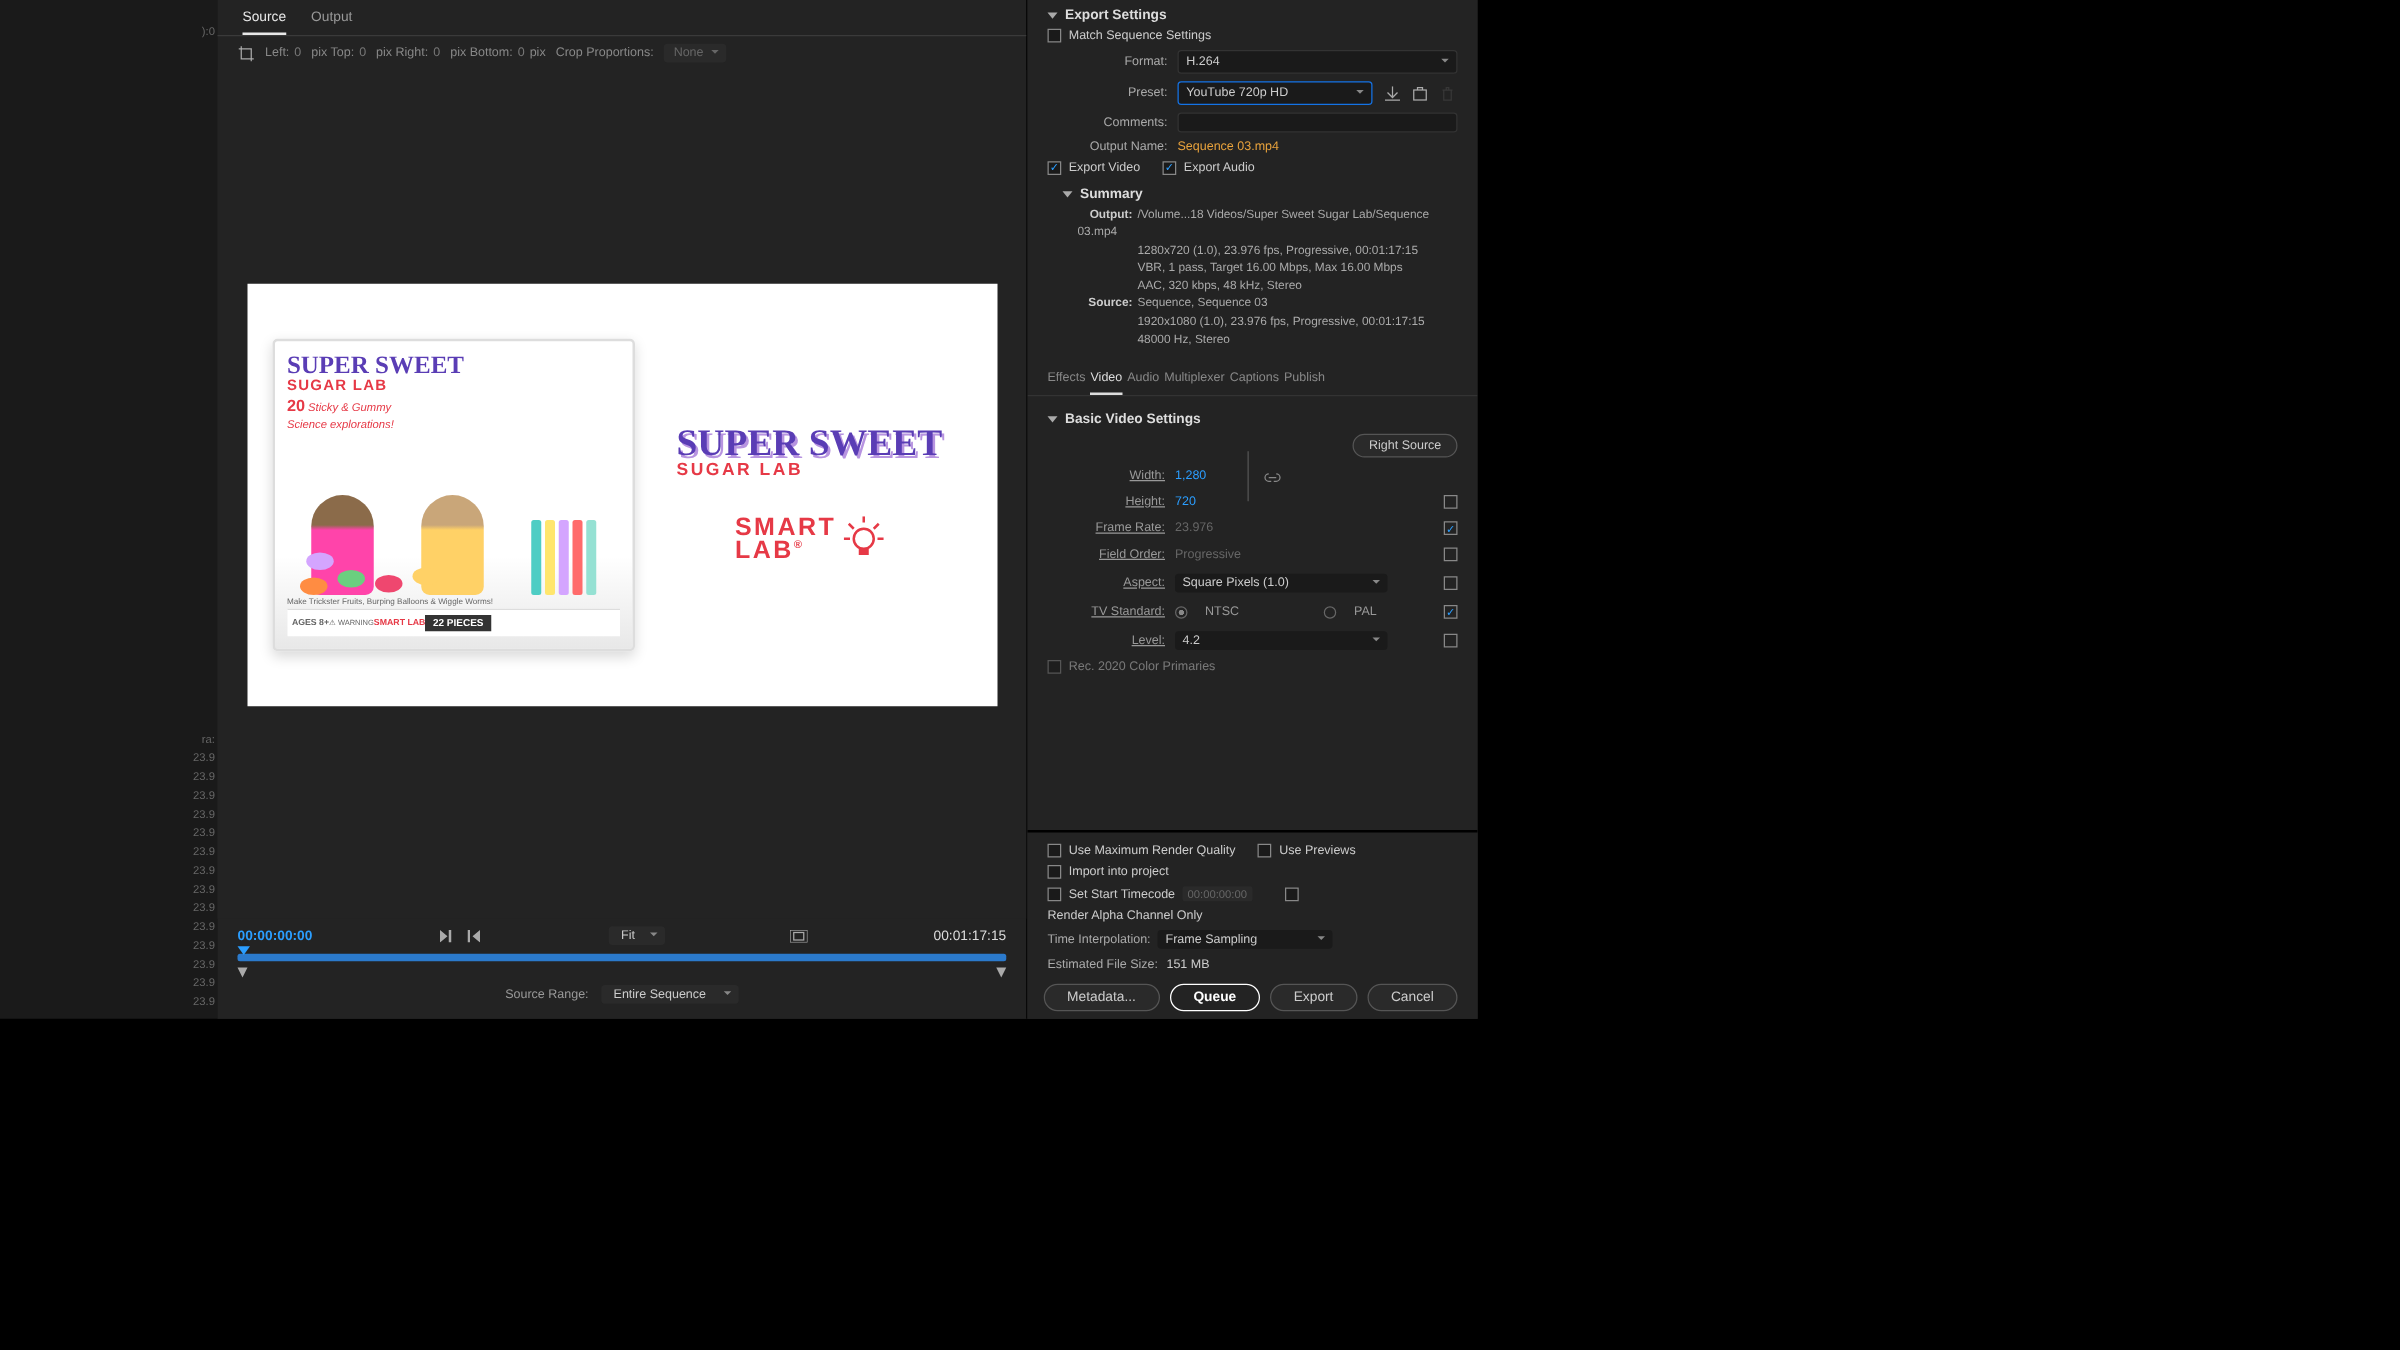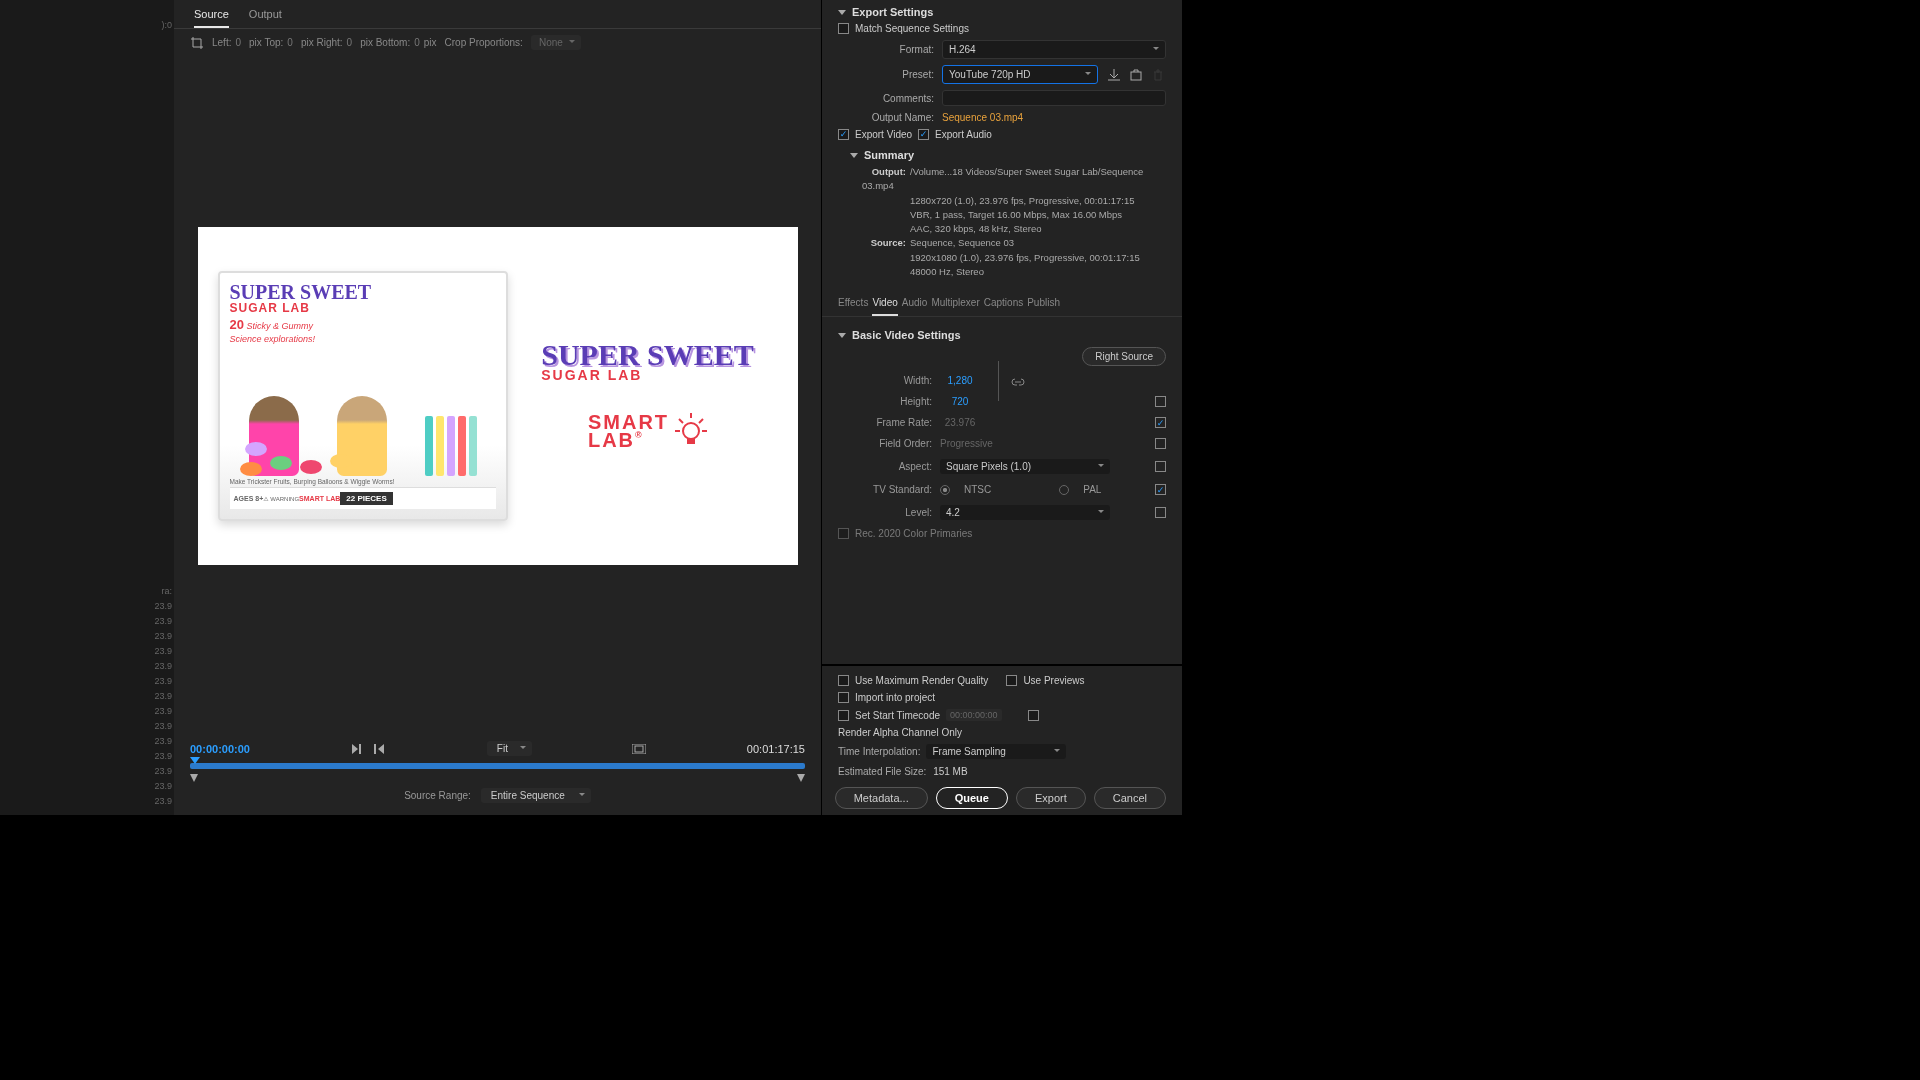--- a/index.html
+++ b/index.html
@@ -79,22 +79,22 @@
 .summary-block { padding: 2px 16px 8px 40px; font-size: 9.5px; color: #aaa; line-height: 1.5; }
 .sum-label { display: inline-block; width: 44px; text-align: right; margin-right: 4px; color: #ccc; font-weight: 600; }
 .sum-indent { padding-left: 48px; }
 
 .sub-tabs { display: flex; gap: 4px; padding: 0 16px; border-bottom: 1px solid #333; margin-top: 4px; }
 .sub-tab { padding: 6px 0; color: #888; font-size: 10px; cursor: pointer; }
 .sub-tab.active { color: #ddd; border-bottom: 2px solid #ddd; }
 
 .video-settings { padding: 6px 0; overflow-y: auto; }
 .vs-row { display: flex; align-items: center; padding: 5px 16px; gap: 8px; }
-.vs-label { width: 94px; text-align: right; color: #999; font-size: 10px; }
-.vs-val { color: #2b9eff; font-size: 10px; min-width: 40px; text-align: center; }
+.vs-label { width: 94px; text-align: right; color: #999; font-size: 10px; text-decoration: underline; }
+.vs-val { color: #2b9eff; font-size: 10px; min-width: 40px; }
 .vs-val.dimmed { color: #666; }
 .vs-select { flex: 1; background: #1a1a1a; color: #ccc; padding: 2px 20px 2px 6px; border-radius: 3px; position: relative; font-size: 10px; max-width: 170px; }
 .vs-select::after { content: ''; position: absolute; right: 6px; top: 50%; transform: translateY(-50%); border: 3px solid transparent; border-top-color: #888; }
 .vs-chk { width: 11px; height: 11px; border: 1px solid #888; margin-left: auto; display: inline-flex; align-items: center; justify-content: center; }
 .vs-chk.checked::after { content: '✓'; font-size: 9px; color: #2b9eff; }
 .link-icon { width: 14px; height: 12px; color: #888; margin-left: 12px; }
 .match-btn { margin-left: auto; margin-right: 16px; background: #2a2a2a; border: 1px solid #555; color: #ccc; padding: 3px 12px; border-radius: 10px; font-size: 10px; }
 .radio-row { display: flex; gap: 14px; align-items: center; font-size: 10px; color: #999; }
 .radio { width: 10px; height: 10px; border: 1px solid #666; border-radius: 50%; display: inline-block; }
 .radio.sel { background: radial-gradient(#888 35%, transparent 40%); }
@@ -307,21 +307,21 @@
       <div class="form-row">
         <span class="form-label">Comments:</span>
         <span class="form-input" style="min-height:16px"></span>
       </div>
       <div class="form-row">
         <span class="form-label">Output Name:</span>
         <span class="form-link">Sequence 03.mp4</span>
       </div>
       <div class="chk-row">
         <span class="chk checked"></span>
-        <span style="">Export Video</span>
+        <span style="margin-right:12px">Export Video</span>
         <span class="chk checked"></span>
         <span>Export Audio</span>
       </div>
 
       <div class="section-hdr" style="padding-left:28px">
         <span class="disclosure"></span>
         <span>Summary</span>
       </div>
       <div class="summary-block">
         <div><span class="sum-label">Output:</span><span>/Volume...18 Videos/Super Sweet Sugar Lab/Sequence 03.mp4</span></div>

